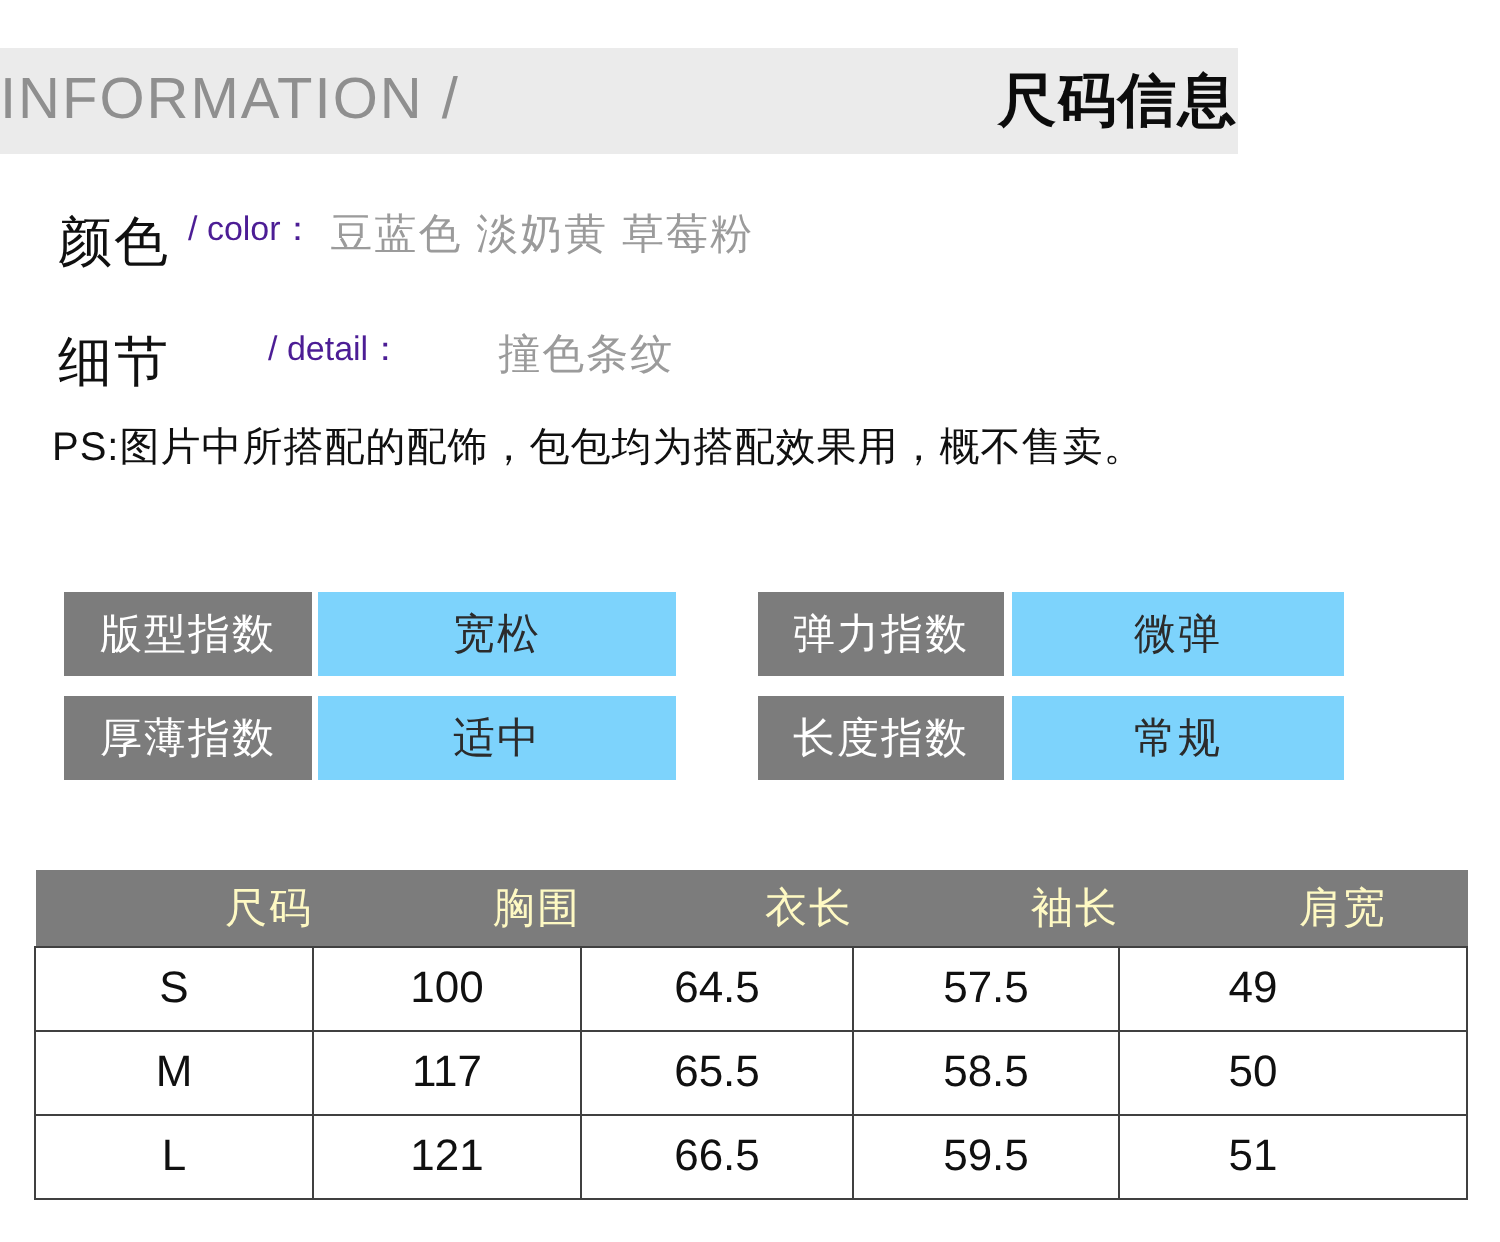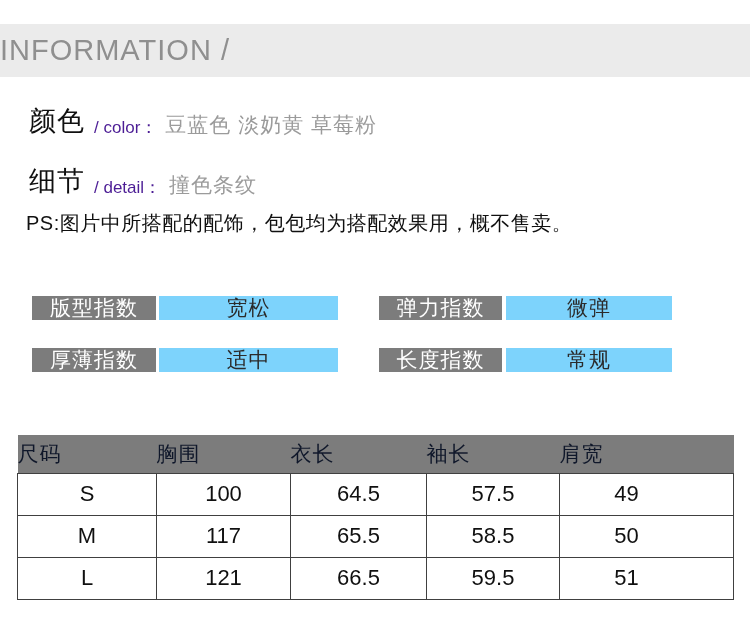--- a/index.html
+++ b/index.html
@@ -7,84 +7,85 @@
   body {
     width: 750px; height: 621px;
     position: relative;
     font-family: "Liberation Sans", "DejaVu Sans", sans-serif;
     color: #101010;
     overflow: hidden;
   }
 
   
   .banner {
-    position: absolute; left: 0; top: 24px; width: 750px; height: 53px;
+    position: absolute; left: 0; top: 24px; width: 619px; height: 53px;
     background: #ebebeb;
     display: flex; align-items: center; justify-content: space-between;
   }
   .banner .en {
     font-size: 29px; color: #8f8f8f; letter-spacing: 1px; white-space: pre;
   }
   .banner .zh {
     font-size: 29px; color: #0c0c0c; font-weight: bold; margin-left: 7px;
     letter-spacing: 1px;
   }
 
   
-  .attr-line { position: absolute; left: 29px; display: flex; align-items: flex-end; white-space: pre; }
+  .attr-line { position: absolute; left: 29px; display: flex; align-items: flex-start; white-space: pre; }
   .attr-line.color-line { top: 103px; }
-  .attr-line.detail-line { top: 163px; }
+  .attr-line.detail-line { top: 163px; gap: 40px; }
   .attr-line .zh { font-size: 27px; color: #101010; letter-spacing: 1px; }
   .attr-line .en { font-size: 17px; color: #4c1d95; margin-left: 9px; }
   .attr-line .val { font-size: 21px; color: #9b9b9b; margin-left: 8px; letter-spacing: 1px; }
 
   .ps-note {
     position: absolute; left: 26px; top: 210px;
     font-size: 20px; color: #101010; letter-spacing: 0.5px;
   }
 
   
   .idx-box {
-    position: absolute; height: 24px;
+    position: absolute; height: 42px;
     display: flex; align-items: center; justify-content: center;
     font-size: 21px; letter-spacing: 1px;
   }
   .idx-label { background: #7c7c7c; color: #ffffff; }
   .idx-value { background: #7dd3fc; color: #2b2b2b; }
   .r1 { top: 296px; }
   .r2 { top: 348px; }
   .g1l { left: 32px;  width: 124px; }
   .g1v { left: 159px; width: 179px; }
   .g2l { left: 379px; width: 123px; }
   .g2v { left: 506px; width: 166px; }
 
   
   table.size-table {
     position: absolute; left: 17px; top: 435px; width: 716px;
     border-collapse: collapse; table-layout: fixed;
   }
   .size-table thead th {
-    background: #7c7c7c; color: #0f172a; font-weight: normal;
-    font-size: 21px; height: 38px; text-align: left; letter-spacing: 1px;
+    background: #7c7c7c; color: #fef9c3; font-weight: normal;
+    font-size: 21px; height: 38px; text-align: right; letter-spacing: 1px;
     border: none;
   }
   .size-table tbody td {
     height: 42px; text-align: center; vertical-align: middle;
     font-size: 22px; color: #101010;
     border: 1px solid #404040;
     background: #ffffff;
   }
   .size-table th:last-child,
   .size-table td:last-child { padding-right: 40px; }
 </style>
 </head>
 <body>
 
 <div class="banner">
   <span class="en">INFORMATION /</span>
+  <span class="zh">尺码信息</span>
 </div>
 
 <div class="attr-line color-line">
   <span class="zh">颜色</span>
   <span class="en">/ color：</span>
   <span class="val">豆蓝色 淡奶黄 草莓粉</span>
 </div>
 
 <div class="attr-line detail-line">
   <span class="zh">细节</span>

